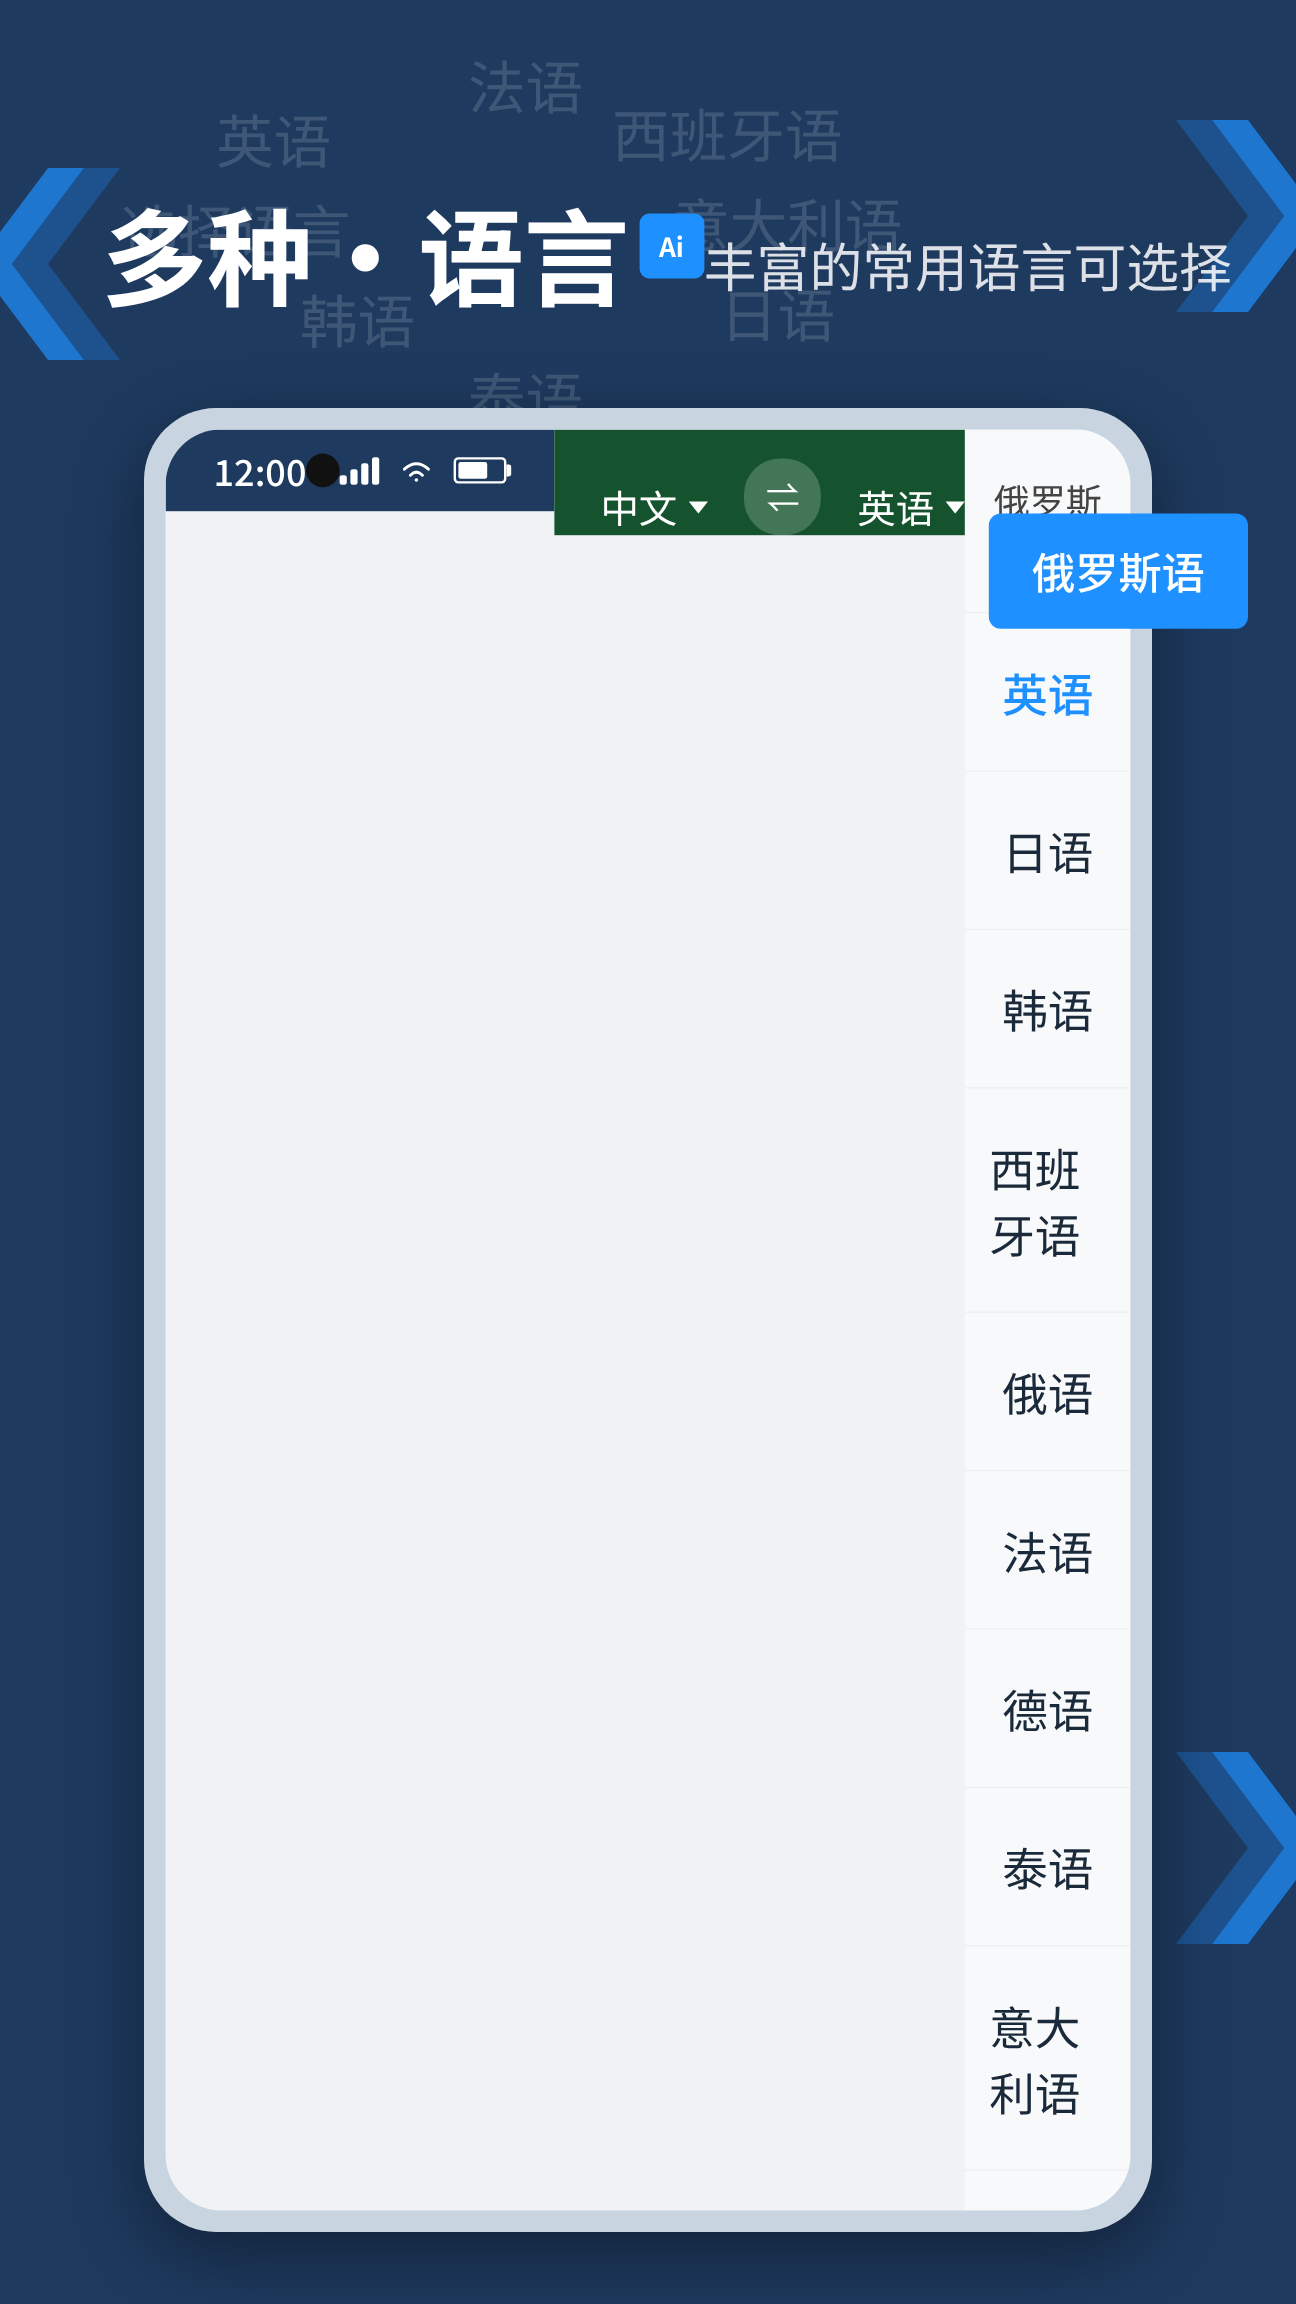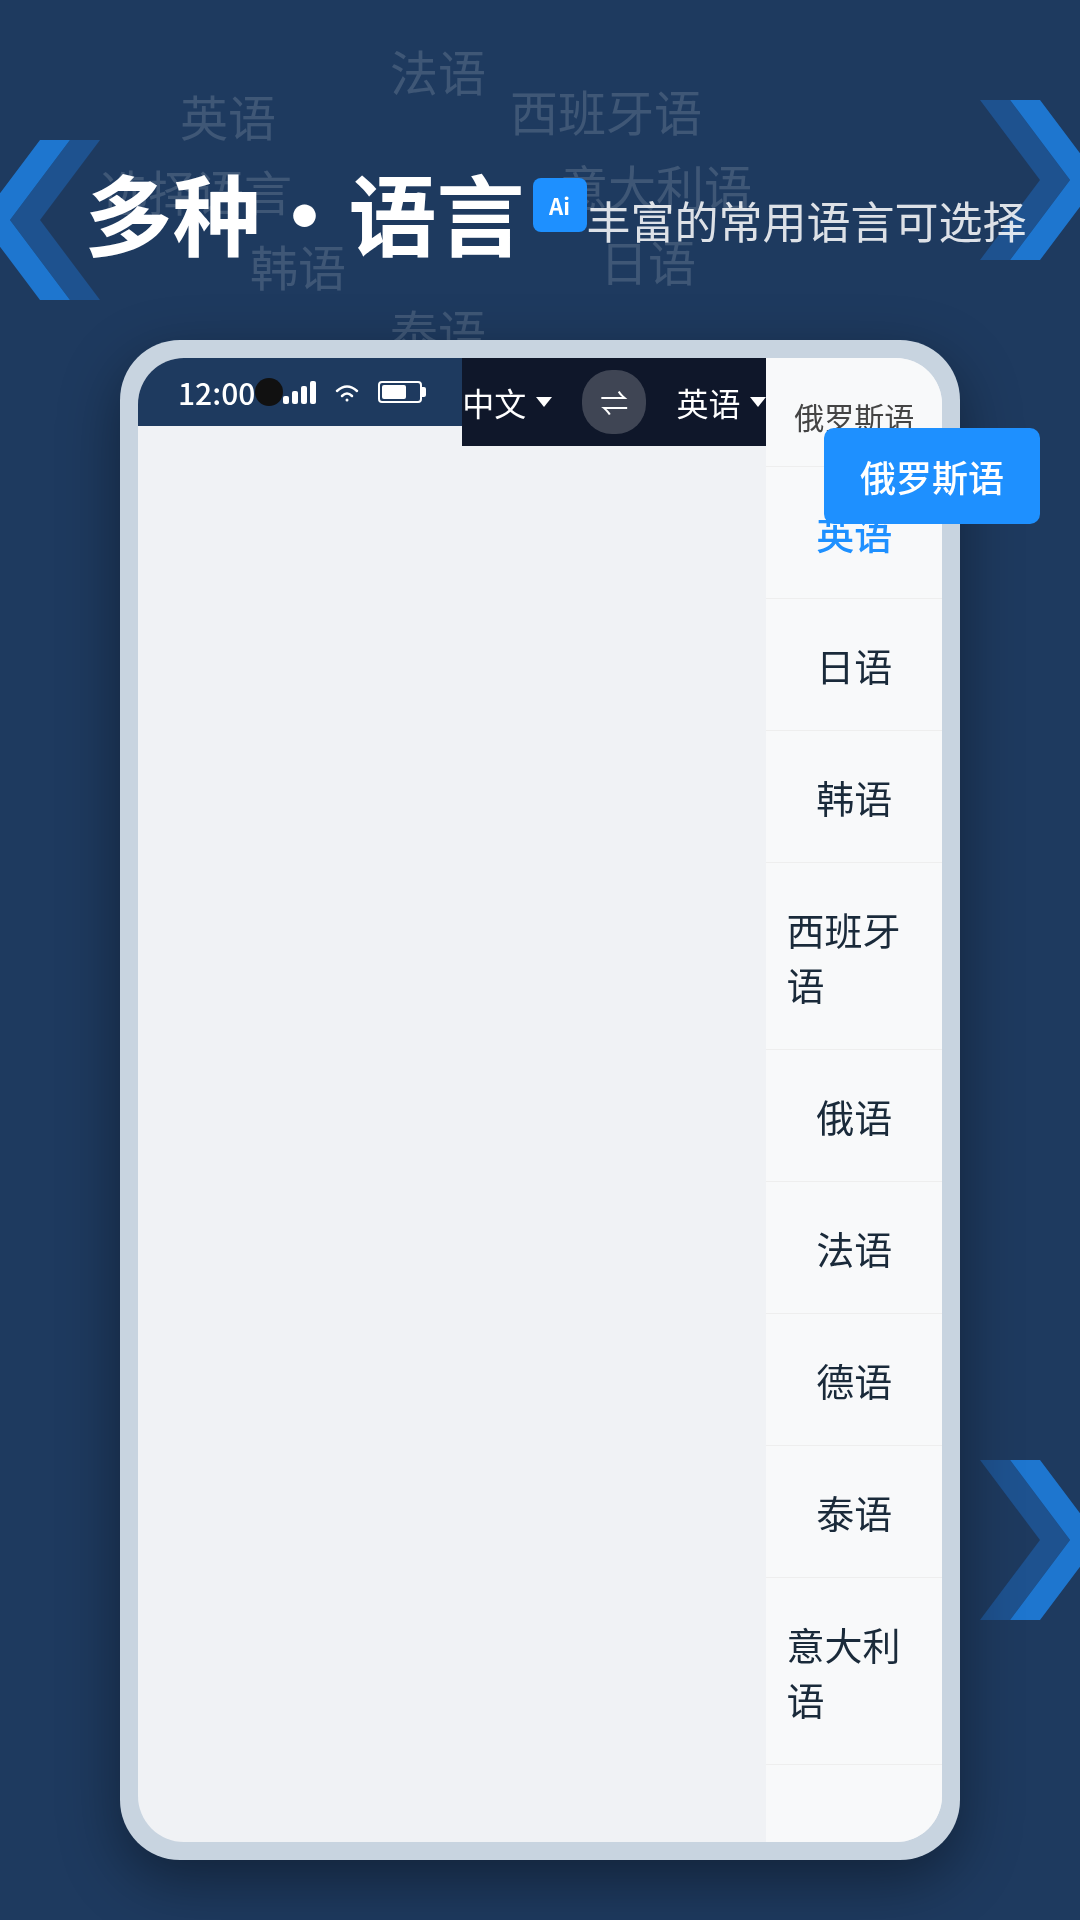--- a/index.html
+++ b/index.html
@@ -191,28 +191,29 @@
       top: 50%;
       transform: translateY(-50%);
       width: 4px;
       height: 10px;
       background: white;
       border-radius: 0 2px 2px 0;
     }
 
     
     .toolbar {
-      background: #0f172a;
+      background: #14532d;
       height: 88px;
       display: flex;
-      align-items: center;
+      align-items: flex-end;
       justify-content: center;
       gap: 30px;
       flex-shrink: 0;
       position: relative;
+      padding-left: 38px;
     }
 
     .lang-selector {
       display: flex;
       align-items: center;
       gap: 10px;
       color: white;
       font-size: 32px;
     }
 

